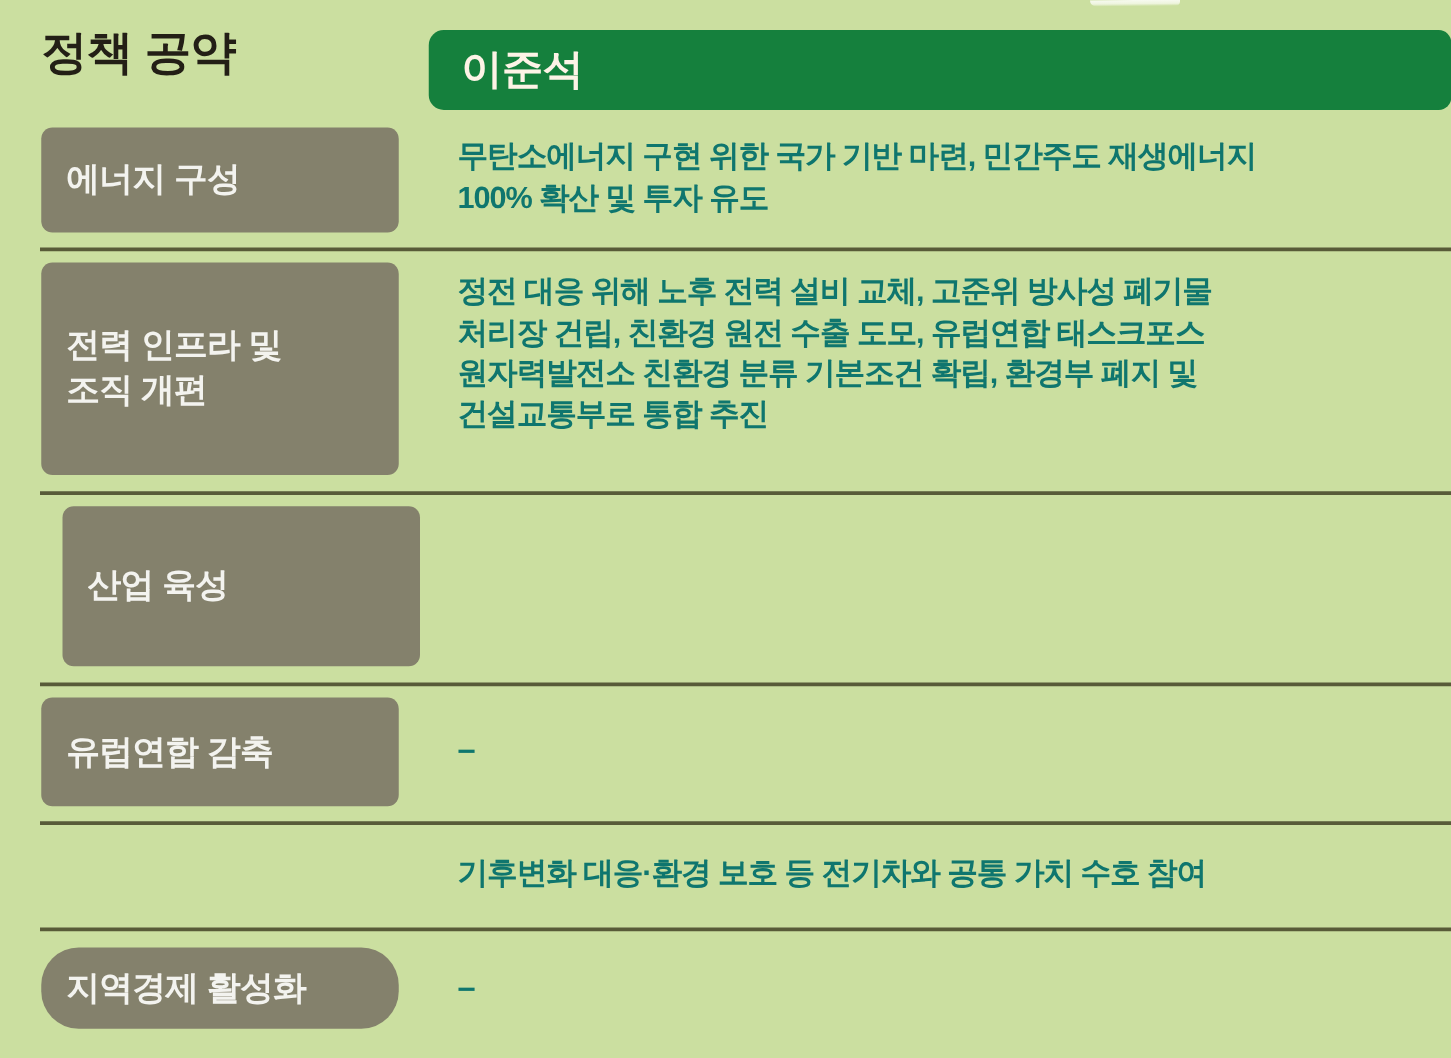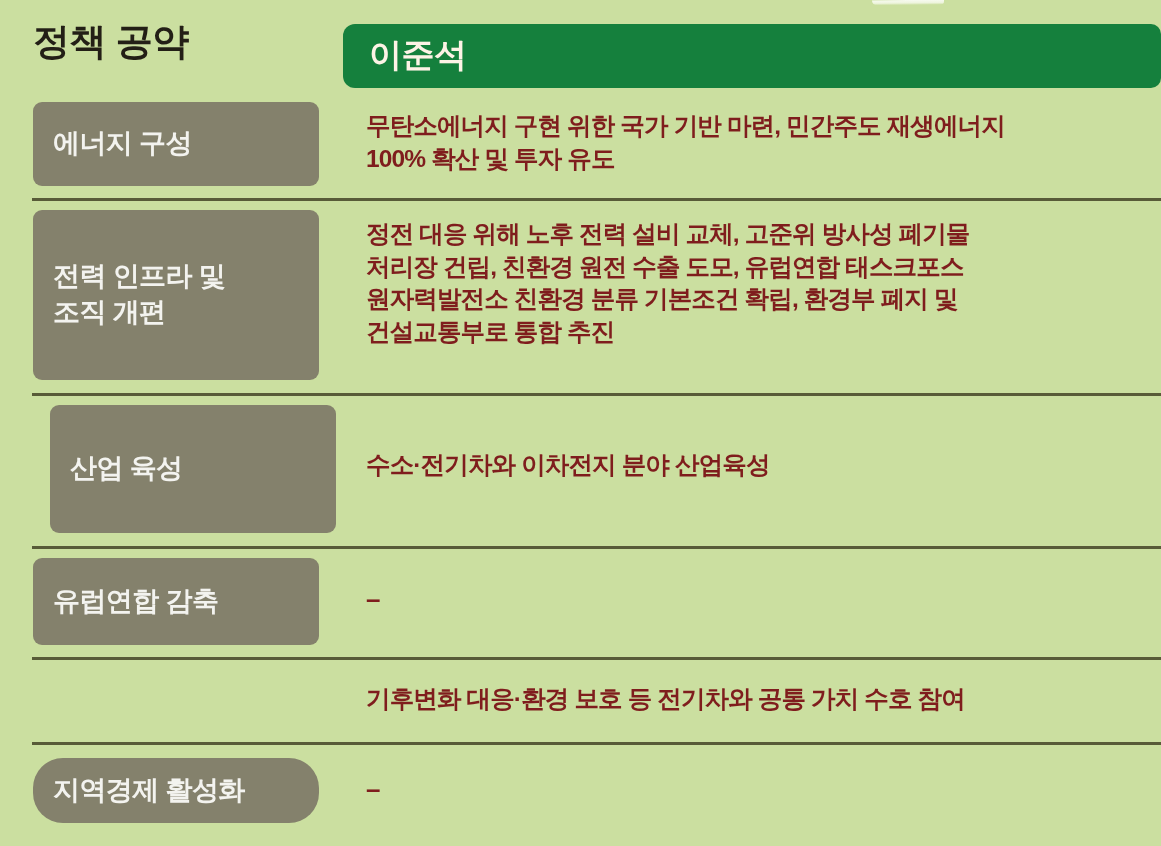--- a/index.html
+++ b/index.html
@@ -113,21 +113,21 @@
     font-weight: bold;
     color: #f3f3ef;
     line-height: 1.32;
     letter-spacing: -0.6px;
   }
   .cell-content {
     position: absolute;
     left: 366px;
     width: 795px;
     box-sizing: border-box;
-    color: #7f1d1d;
+    color: #0f766e;
     font-size: 24.5px;
     font-weight: bold;
     line-height: 1.33;
     letter-spacing: -0.85px;
     white-space: pre-line;
   }
   .cell-content.empty {
     font-size: 26px;
     letter-spacing: 0;
   }
@@ -166,21 +166,20 @@
 처리장 건립, 친환경 원전 수출 도모, 유럽연합 태스크포스
 원자력발전소 친환경 분류 기본조건 확립, 환경부 폐지 및
 건설교통부로 통합 추진</div>
     </div>
 
     <div class="row" style="top:393px; height:153px;">
       <div class="row-divider"></div>
       <div class="cell-label" style="top:12px; width:286px; height:128px;margin-left:17px;">
         <span>산업 육성</span>
       </div>
-      <div class="cell-content" style="top:56px;">수소·전기차와 이차전지 분야 산업육성</div>
     </div>
 
     <div class="row" style="top:546px; height:111px;">
       <div class="row-divider"></div>
       <div class="cell-label" style="top:12px; width:286px; height:87px;">
         <span>유럽연합 감축</span>
       </div>
       <div class="cell-content empty" style="top:36px;">–</div>
     </div>
 

